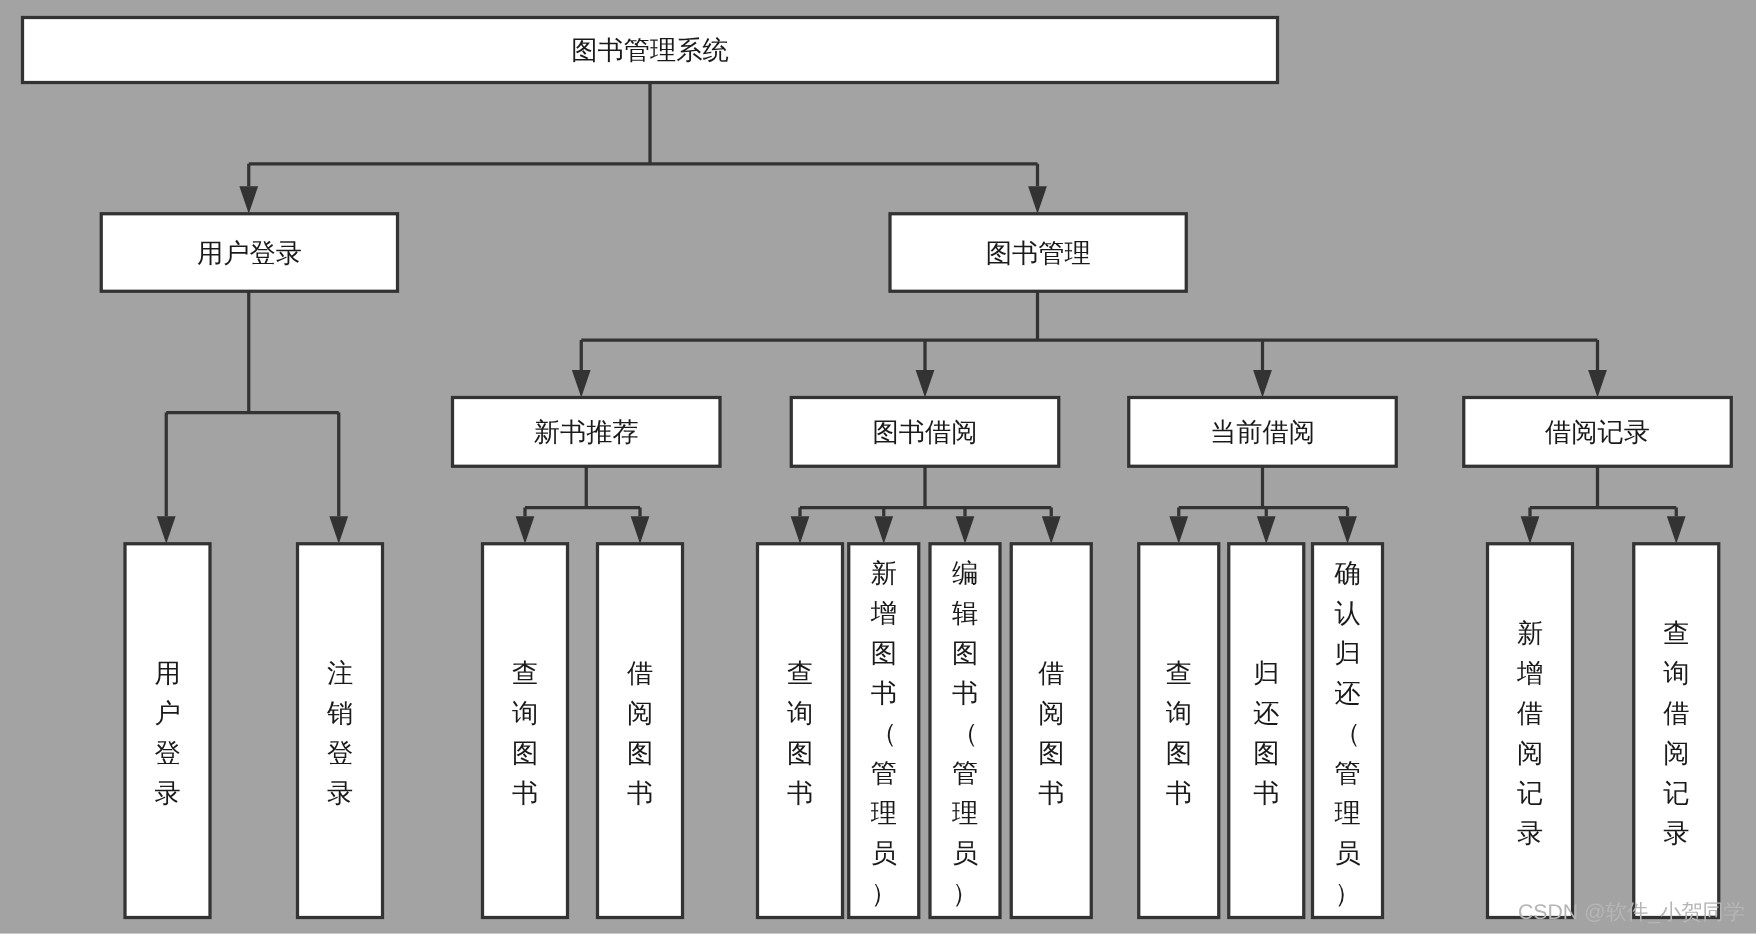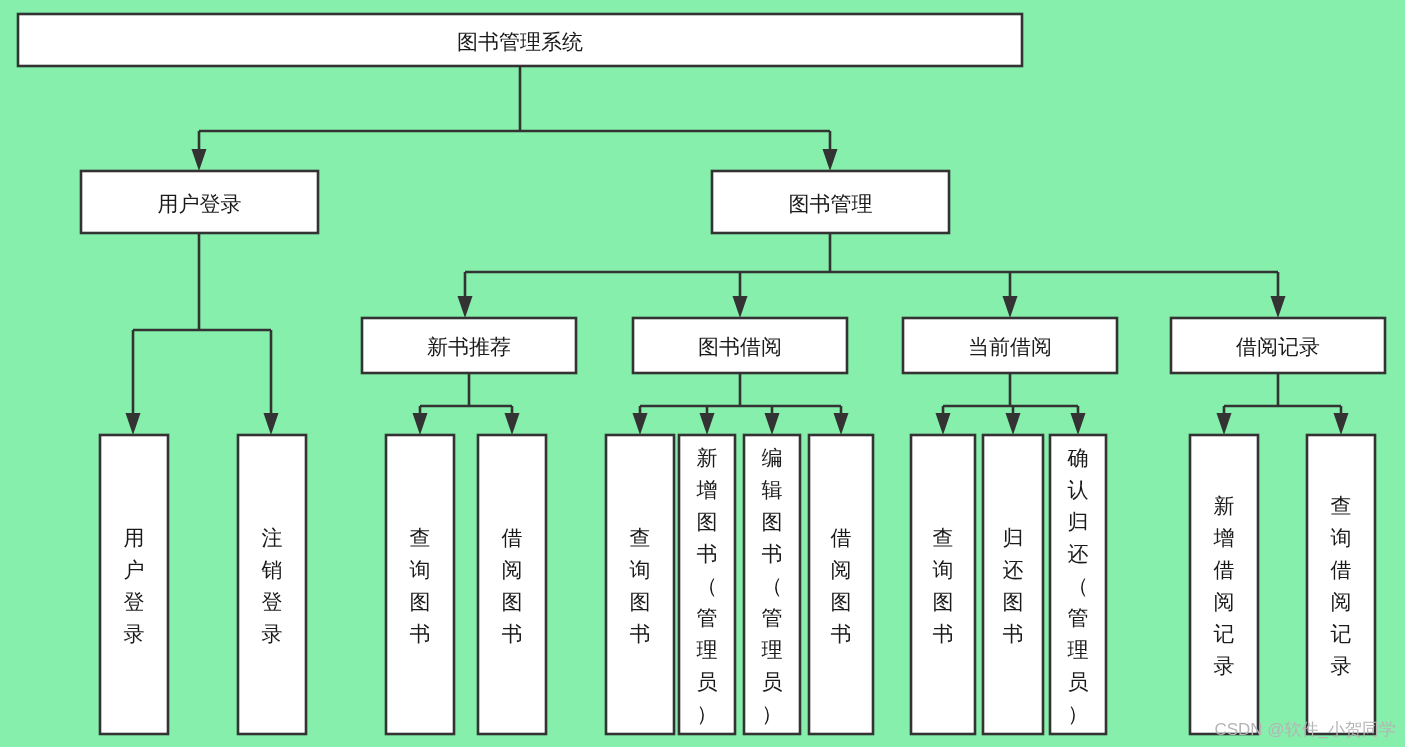--- a/index.html
+++ b/index.html
@@ -8,21 +8,21 @@
     padding: 0;
     background: #ffffff;
   }
   body {
     font-family: "Liberation Sans", "DejaVu Sans", sans-serif;
   }
   #diagram-root {
     position: relative;
     width: 1405px;
     height: 747px;
-    background: #86efac;
+    background: #a3a3a3;
     overflow: hidden;
   }
   svg.diagram-canvas {
     position: absolute;
     left: 0;
     top: 0;
     width: 1405px;
     height: 747px;
     display: block;
   }

